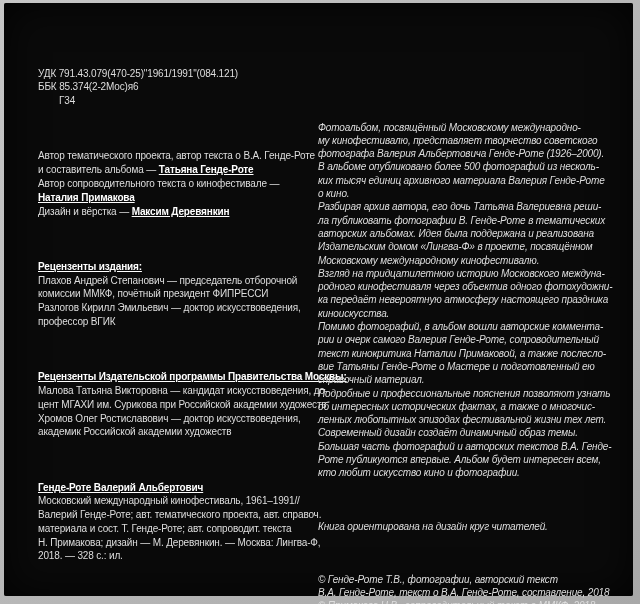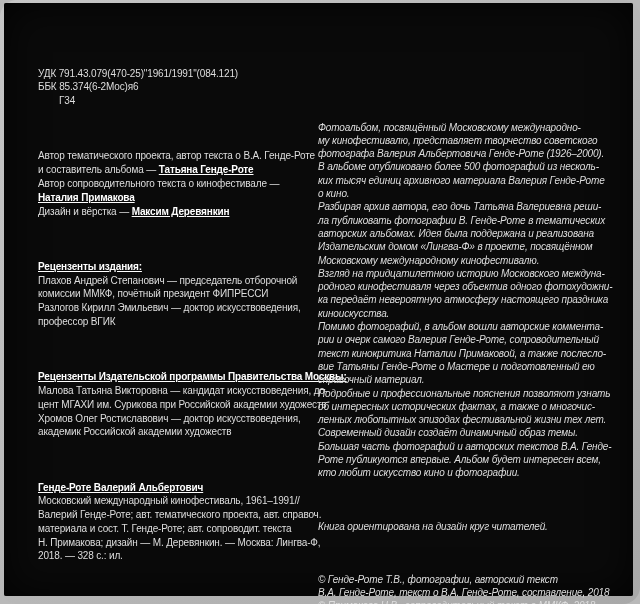--- a/index.html
+++ b/index.html
@@ -9,21 +9,20 @@
     height: 604px;
     background: #b9b9b9;
     font-family: "Liberation Sans", sans-serif;
     overflow: hidden;
   }
   .frame {
     position: relative;
     width: 640px;
     height: 604px;
     background: linear-gradient(135deg, #c6c6c6 0%, #b4b4b4 60%, #a8a8a8 100%);
-    border-radius: 17px;
   }
   .page {
     position: absolute;
     left: 4px;
     top: 3px;
     right: 7px;
     bottom: 8px;
     background: #0a0a0a;
     border-radius: 2px;
     box-shadow: inset 0 0 40px rgba(0,0,0,0.8);
@@ -52,21 +51,21 @@
   .line { white-space: pre; }
   .b { font-weight: bold; color: #ffffff; text-decoration: underline; }
 </style>
 </head>
 <body>
 
 <div class="frame">
   <div class="page">
 
     <div class="col col-left">
-      <div class="block"><div class="line"><span>УДК 791.43.079(470-25)"1961/1991"(084.121)</span></div><div class="line"><span>ББК 85.374(6-2Мос)я6</span></div><div class="line"><span>        Г34</span></div></div>
+      <div class="block"><div class="line"><span>УДК 791.43.079(470-25)"1961/1991"(084.121)</span></div><div class="line"><span>ББК 85.374(2-2Мос)я6</span></div><div class="line"><span>        Г34</span></div></div>
       <div class="block"><div class="line"><span>Автор тематического проекта, автор текста о В.А. Генде-Роте</span></div><div class="line"><span>и составитель альбома — </span><span class="b">Татьяна Генде-Роте</span></div><div class="line"><span>Автор сопроводительного текста о кинофестивале —</span></div><div class="line"><span class="b">Наталия Примакова</span></div><div class="line"><span>Дизайн и вёрстка — </span><span class="b">Максим Деревянкин</span></div></div>
       <div class="block"><div class="line"><span class="b">Рецензенты издания:</span></div><div class="line"><span>Плахов Андрей Степанович — председатель отборочной</span></div><div class="line"><span>комиссии ММКФ, почётный президент ФИПРЕССИ</span></div><div class="line"><span>Разлогов Кирилл Эмильевич — доктор искусствоведения,</span></div><div class="line"><span>профессор ВГИК</span></div></div>
       <div class="block"><div class="line"><span class="b">Рецензенты Издательской программы Правительства Москвы:</span></div><div class="line"><span>Малова Татьяна Викторовна — кандидат искусствоведения, до-</span></div><div class="line"><span>цент МГАХИ им. Сурикова при Российской академии художеств</span></div><div class="line"><span>Хромов Олег Ростиславович — доктор искусствоведения,</span></div><div class="line"><span>академик Российской академии художеств</span></div></div>
       <div class="block"><div class="line"><span class="b">Генде-Роте Валерий Альбертович</span></div><div class="line"><span>Московский международный кинофестиваль, 1961–1991//</span></div><div class="line"><span>Валерий Генде-Роте; авт. тематического проекта, авт. справоч.</span></div><div class="line"><span>материала и сост. Т. Генде-Роте; авт. сопроводит. текста</span></div><div class="line"><span>Н. Примакова; дизайн — М. Деревянкин. — Москва: Лингва-Ф,</span></div><div class="line"><span>2018. — 328 с.: ил.</span></div></div>
       
     </div>
 
     <div class="col col-right">
       <div class="block"><div class="line"><span>Фотоальбом, посвящённый Московскому международно-</span></div><div class="line"><span>му кинофестивалю, представляет творчество советского</span></div><div class="line"><span>фотографа Валерия Альбертовича Генде-Роте (1926–2000).</span></div><div class="line"><span>В альбоме опубликовано более 500 фотографий из несколь-</span></div><div class="line"><span>ких тысяч единиц архивного материала Валерия Генде-Роте</span></div><div class="line"><span>о кино.</span></div><div class="line"><span>Разбирая архив автора, его дочь Татьяна Валериевна реши-</span></div><div class="line"><span>ла публиковать фотографии В. Генде-Роте в тематических</span></div><div class="line"><span>авторских альбомах. Идея была поддержана и реализована</span></div><div class="line"><span>Издательским домом «Лингва-Ф» в проекте, посвящённом</span></div><div class="line"><span>Московскому международному кинофестивалю.</span></div><div class="line"><span>Взгляд на тридцатилетнюю историю Московского междуна-</span></div><div class="line"><span>родного кинофестиваля через объектив одного фотохудожни-</span></div><div class="line"><span>ка передаёт невероятную атмосферу настоящего праздника</span></div><div class="line"><span>киноискусства.</span></div><div class="line"><span>Помимо фотографий, в альбом вошли авторские коммента-</span></div><div class="line"><span>рии и очерк самого Валерия Генде-Роте, сопроводительный</span></div><div class="line"><span>текст кинокритика Наталии Примаковой, а также послесло-</span></div><div class="line"><span>вие Татьяны Генде-Роте о Мастере и подготовленный ею</span></div><div class="line"><span>справочный материал.</span></div><div class="line"><span>Подробные и профессиональные пояснения позволяют узнать</span></div><div class="line"><span>об интересных исторических фактах, а также о многочис-</span></div><div class="line"><span>ленных любопытных эпизодах фестивальной жизни тех лет.</span></div><div class="line"><span>Современный дизайн создаёт динамичный образ темы.</span></div><div class="line"><span>Большая часть фотографий и авторских текстов В.А. Генде-</span></div><div class="line"><span>Роте публикуются впервые. Альбом будет интересен всем,</span></div><div class="line"><span>кто любит искусство кино и фотографии.</span></div></div>
       <div class="block"><div class="line"><span>Книга ориентирована на дизайн круг читателей.</span></div></div>

